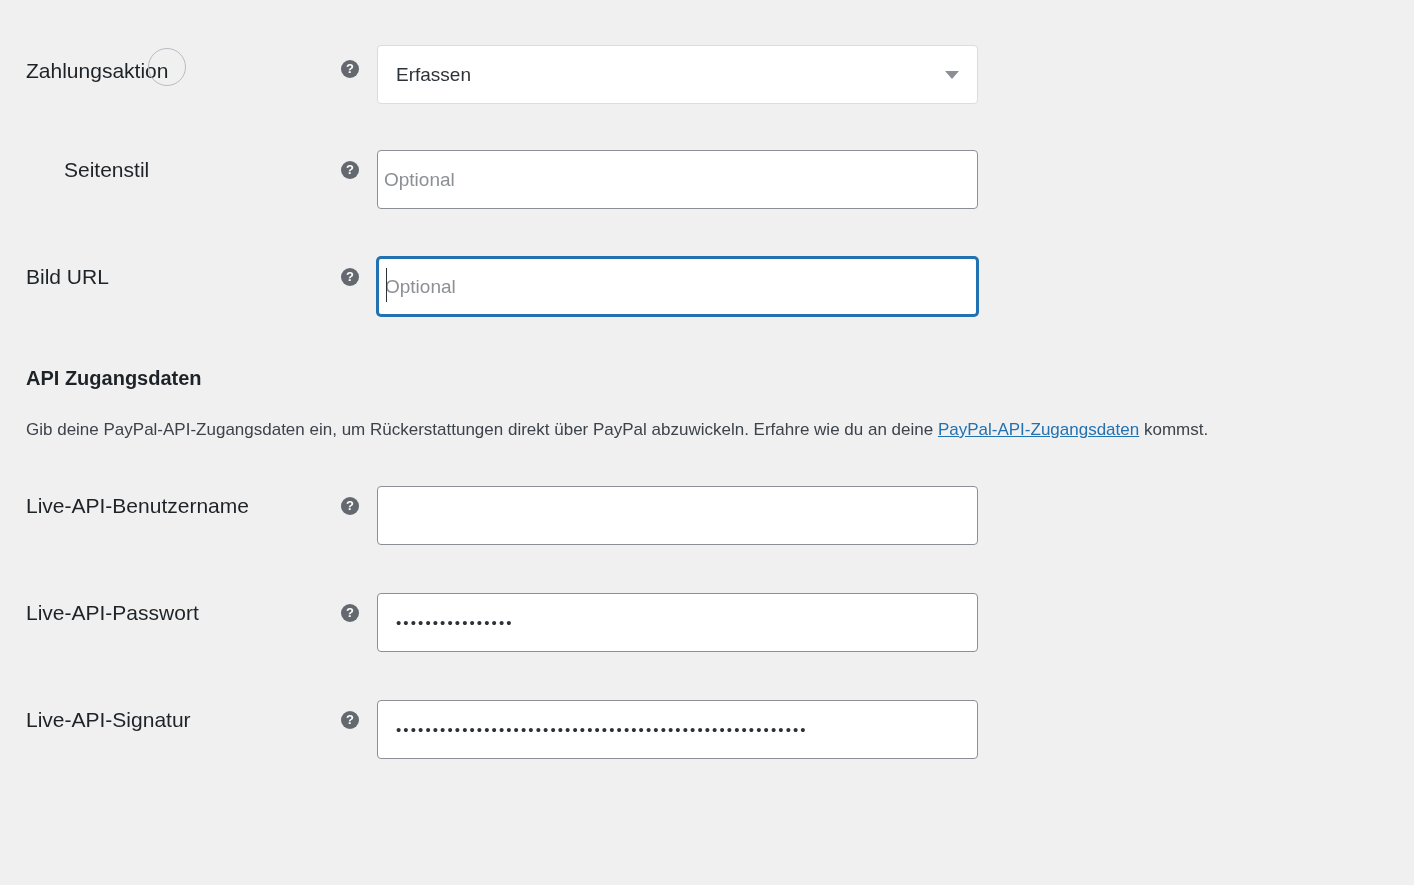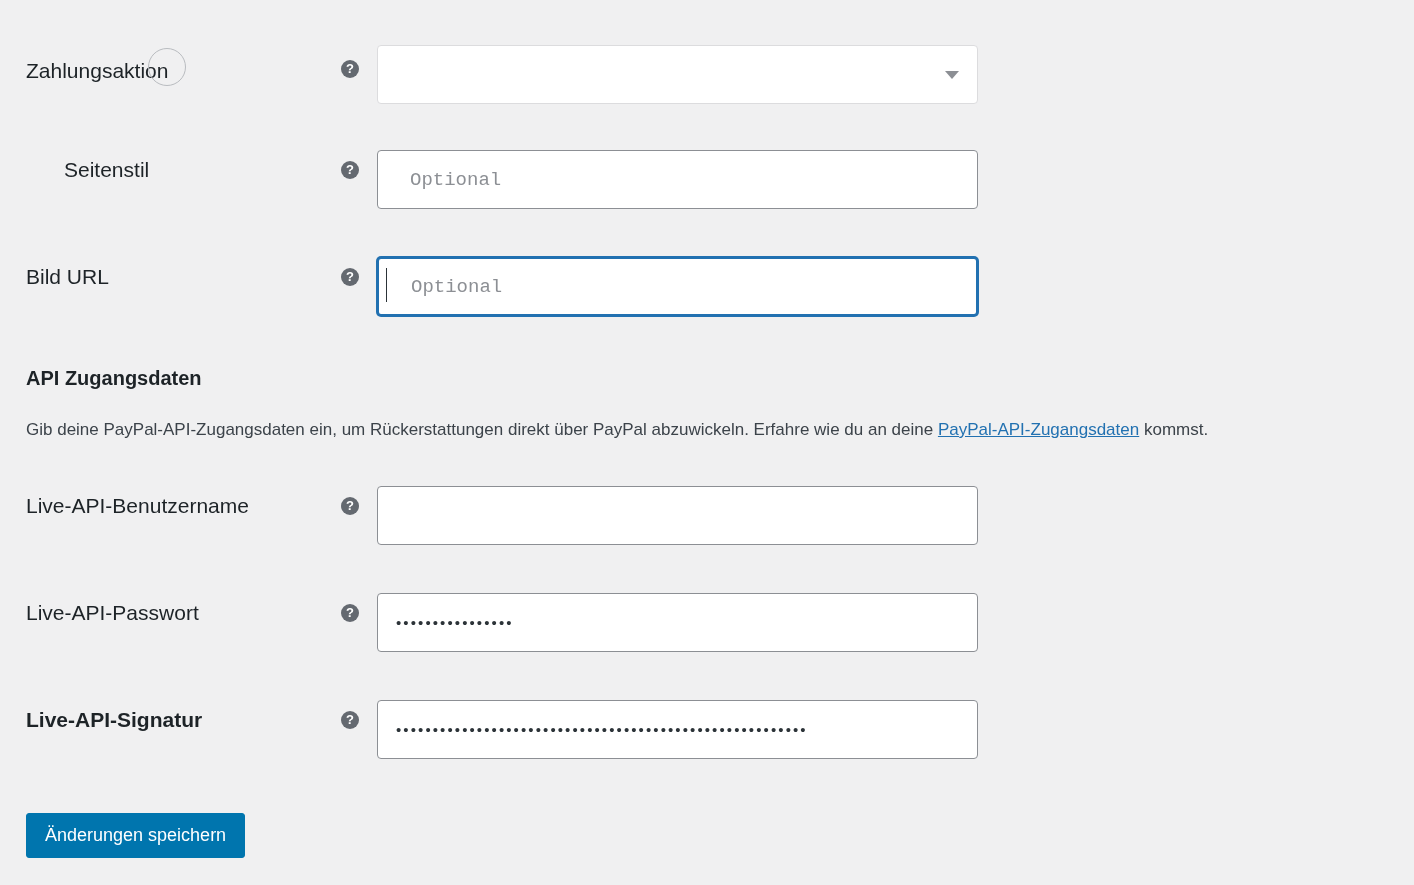--- a/index.html
+++ b/index.html
@@ -96,24 +96,24 @@
     border-top: 8px solid #8c8f94;
   }
 
   
   .wp-input {
     width: 601px;
     height: 59px;
     background: #ffffff;
     border: 1px solid #8c8f94;
     border-radius: 4px;
-    font-family: Liberation Mono, monospace;
+    font-family: Liberation Sans, sans-serif;
     font-size: 19px;
     color: #2c3338;
-    padding: 0 32px;
+    padding: 0 6px;
     outline: none;
     display: block;
   }
   .wp-input::placeholder { color: #8c8f94; opacity: 1; }
 
   .wp-input.focused {
     border: 2px solid #2271b1;
     box-shadow: 0 0 0 1px #2271b1;
   }
 
@@ -202,20 +202,21 @@
 </head>
 <body>
 
 <div class="page">
 
   <div class="form-row" style="top:45px;">
     <div class="field-label" style="top:14px;">Zahlungsaktion</div>
     <div class="help-icon" style="top:15px;">?</div>
     <div class="control" style="top:0px;">
       <div class="wp-select">
+        <span class="sel-value">Erfassen</span>
         <span class="sel-arrow"></span>
       </div>
     </div>
   </div>
 
   <div class="form-row" style="top:150px;">
     <div class="field-label" style="top:8px;margin-left:38px;">Seitenstil</div>
     <div class="help-icon" style="top:11px;">?</div>
     <div class="control" style="top:0px;">
       <input class="wp-input" type="text" placeholder="Optional" style="">
@@ -248,24 +249,23 @@
 
   <div class="form-row" style="top:593px;">
     <div class="field-label" style="top:8px;">Live-API-Passwort</div>
     <div class="help-icon" style="top:11px;">?</div>
     <div class="control" style="top:0px;">
       <div class="pw-display">••••••••••••••••</div>
     </div>
   </div>
 
   <div class="form-row" style="top:700px;">
-    <div class="field-label" style="top:8px;font-weight:bold;">Live-API-Signatur</div>
+    <div class="field-label" style="top:8px;">Live-API-Signatur</div>
     <div class="help-icon" style="top:11px;">?</div>
     <div class="control" style="top:0px;">
       <div class="pw-display">••••••••••••••••••••••••••••••••••••••••••••••••••••••••</div>
     </div>
   </div>
 
-  <button class="submit-btn">Änderungen speichern</button>
 
   <div class="click-ring"></div>
 
 </div>
 
 </body></html>

